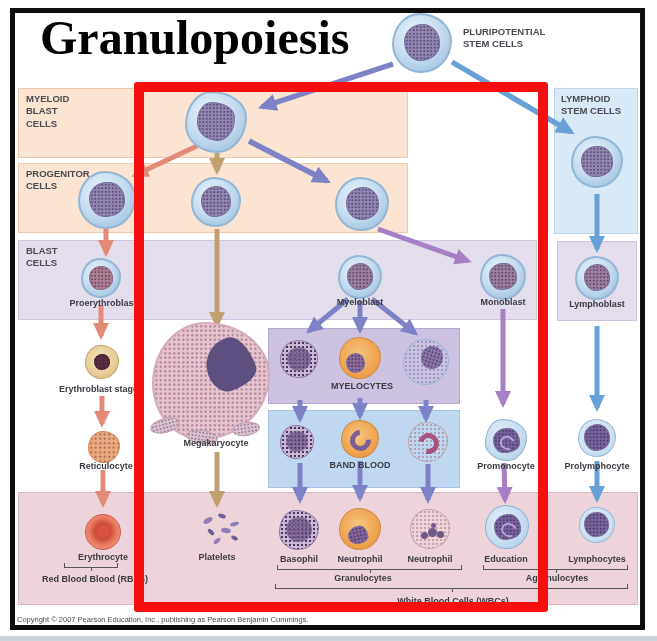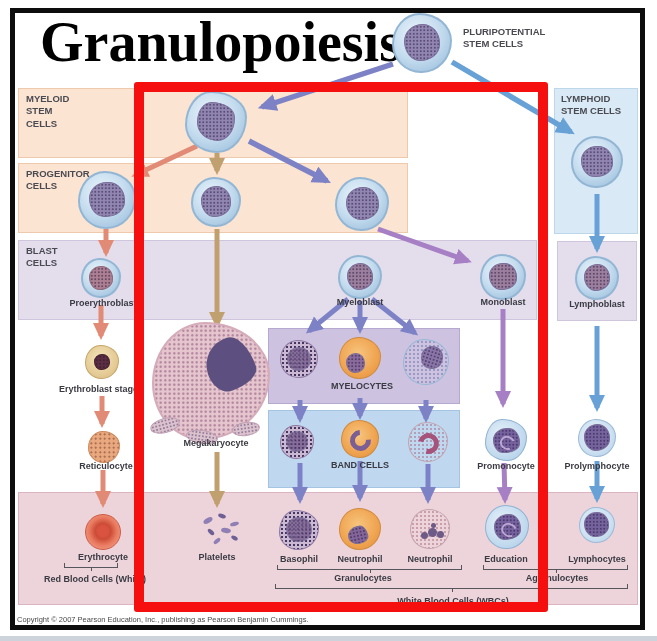--- a/index.html
+++ b/index.html
@@ -4,21 +4,21 @@
 <style>
   html,body{margin:0;padding:0;background:#fff;}
   #stage{position:relative;width:657px;height:641px;background:#fff;overflow:hidden;
          font-family:"Liberation Sans",sans-serif;}
   
   .frame{position:absolute;left:10px;top:8px;width:635px;height:622px;border:5px solid #0d0d0d;
          box-sizing:border-box;background:#fff;}
   .graybar{position:absolute;left:0;top:636px;width:657px;height:5px;background:#ccd3db;}
   
   .title{position:absolute;left:40px;top:10px;font-family:"Liberation Serif",serif;
-         font-weight:bold;font-size:56px;color:#000;letter-spacing:0px;}
+         font-weight:bold;font-size:48px;color:#000;letter-spacing:0px;}
   
   .band{position:absolute;box-sizing:border-box;}
   .peach{background:#fbe4d2;border:1px solid #eec9ab;}
   .lav{background:#e3ddec;border:1px solid #cfc6dd;}
   .lblue{background:#d9eaf6;border:1px solid #bcd6ea;}
   .pink{background:#edd4db;border:1px solid #dab4c0;}
   .purp{background:#cdc3e1;border:1px solid #b5a9d0;}
   .bblue{background:#bfd8f0;border:1px solid #a4c4e2;}
   
   .lbl{position:absolute;font-size:9px;font-weight:bold;color:#3a3a42;text-align:center;
@@ -97,21 +97,21 @@
   <div class="band peach" style="left:18px;top:88px;width:390px;height:70px"></div>
   <div class="band peach" style="left:18px;top:163px;width:390px;height:70px"></div>
   <div class="band lav" style="left:18px;top:240px;width:519px;height:80px"></div>
   <div class="band lblue" style="left:554px;top:88px;width:84px;height:146px"></div>
   <div class="band lav" style="left:557px;top:241px;width:80px;height:80px"></div>
   <div class="band purp" style="left:268px;top:328px;width:192px;height:76px"></div>
   <div class="band bblue" style="left:268px;top:410px;width:192px;height:78px"></div>
   <div class="band pink" style="left:18px;top:492px;width:620px;height:113px"></div>
 
   <div class="band-lbl" style="left:26px;top:93px">MYELOID
-STEM
+BLAST
 CELLS</div>
   <div class="band-lbl" style="left:26px;top:168px">PROGENITOR
 CELLS</div>
   <div class="band-lbl" style="left:26px;top:245px">BLAST
 CELLS</div>
   <div class="band-lbl" style="left:561px;top:93px">LYMPHOID
 STEM CELLS</div>
 
   <div class="title">Granulopoiesis</div>
   <div class="band-lbl" style="left:463px;top:26px">PLURIPOTENTIAL
@@ -272,33 +272,33 @@
     </div>
 
   <div class="lbl" style="left:33px;top:298px;width:140px">Proerythroblast</div>
   <div class="lbl" style="left:290px;top:297px;width:140px">Myeloblast</div>
   <div class="lbl" style="left:433px;top:297px;width:140px">Monoblast</div>
   <div class="lbl" style="left:527px;top:299px;width:140px">Lymphoblast</div>
   <div class="lbl" style="left:31px;top:384px;width:140px">Erythroblast stages</div>
   <div class="lbl" style="left:292px;top:381px;width:140px">MYELOCYTES</div>
   <div class="lbl" style="left:146px;top:438px;width:140px">Megakaryocyte</div>
   <div class="lbl" style="left:36px;top:461px;width:140px">Reticulocyte</div>
-  <div class="lbl" style="left:290px;top:460px;width:140px">BAND CELLS</div>
+  <div class="lbl" style="left:290px;top:460px;width:140px">BAND BLOOD</div>
   <div class="lbl" style="left:436px;top:461px;width:140px">Promonocyte</div>
   <div class="lbl" style="left:527px;top:461px;width:140px">Prolymphocyte</div>
   <div class="lbl" style="left:33px;top:552px;width:140px">Erythrocyte</div>
   <div class="lbl" style="left:147px;top:552px;width:140px">Platelets</div>
   <div class="lbl" style="left:229px;top:554px;width:140px">Basophil</div>
   <div class="lbl" style="left:290px;top:554px;width:140px">Neutrophil</div>
   <div class="lbl" style="left:360px;top:554px;width:140px">Neutrophil</div>
   <div class="lbl" style="left:436px;top:554px;width:140px">Education</div>
   <div class="lbl" style="left:525px;top:554px;width:144px">Lymphocytes</div>
 
   <div class="bracket" style="left:64px;top:563px;width:54px"></div>
-  <div class="lbl" style="left:25px;top:574px;width:140px">Red Blood Cells (White)</div>
+  <div class="lbl" style="left:25px;top:574px;width:140px">Red Blood Blood (RBCs)</div>
   <div class="bracket" style="left:277px;top:565px;width:185px"></div>
   <div class="lbl" style="left:293px;top:573px;width:140px">Granulocytes</div>
   <div class="bracket" style="left:483px;top:565px;width:145px"></div>
   <div class="lbl" style="left:487px;top:573px;width:140px">Agranulocytes</div>
   <div class="bracket" style="left:275px;top:584px;width:353px"></div>
   <div class="lbl" style="left:381px;top:596px;width:144px">White Blood Cells (WBCs)</div>
 
   <div class="redbox"></div>
 
   <div class="copy">Copyright © 2007 Pearson Education, Inc., publishing as Pearson Benjamin Cummings.</div>

